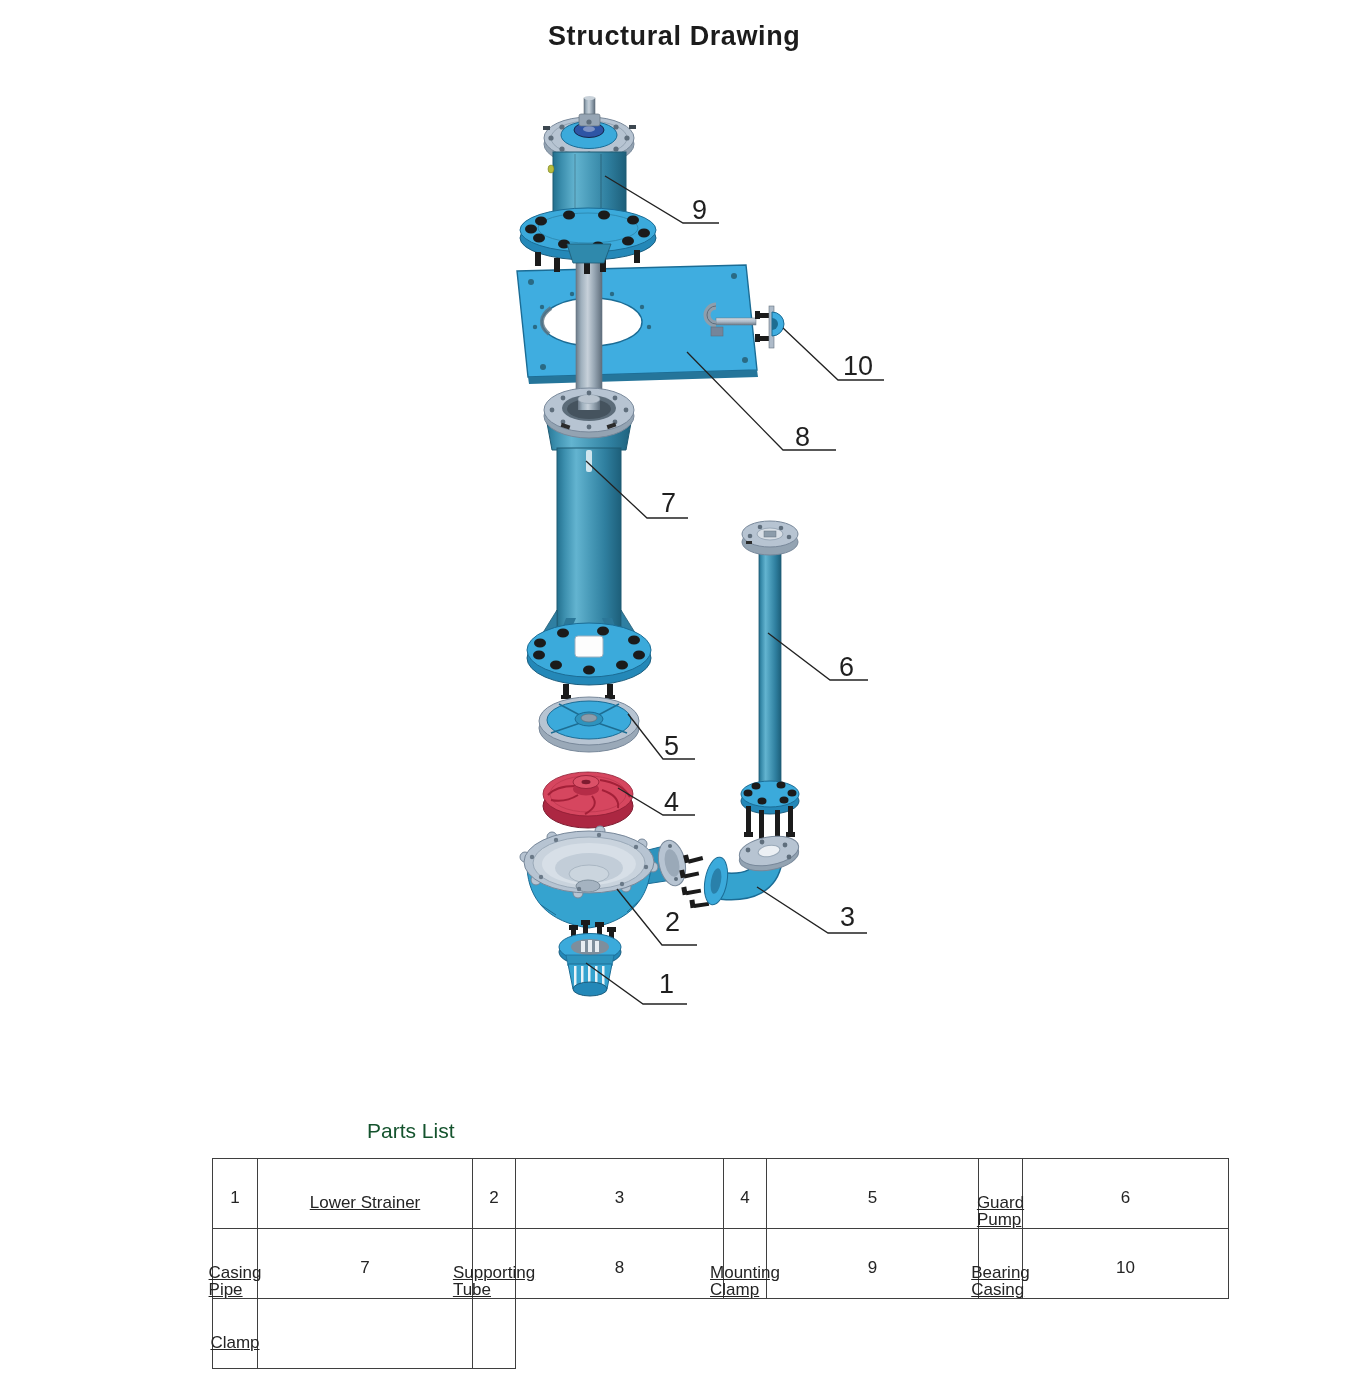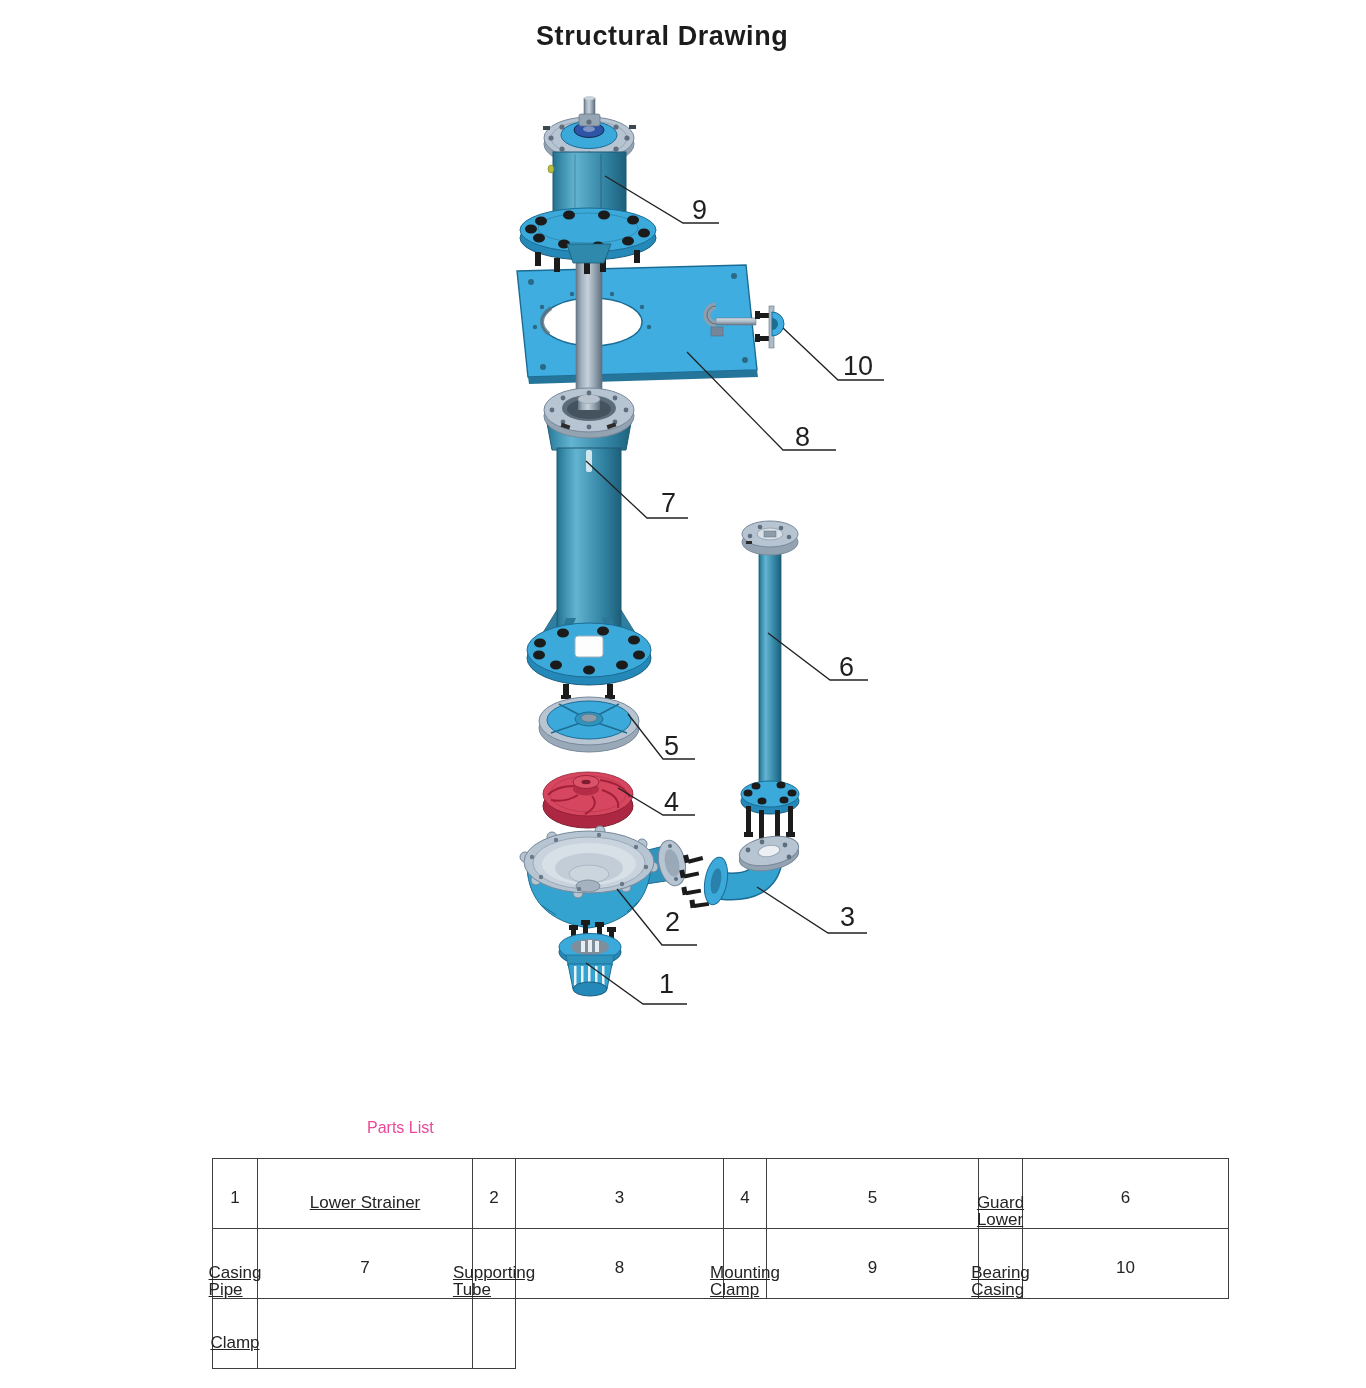--- a/index.html
+++ b/index.html
@@ -1,21 +1,21 @@
 <!DOCTYPE html>
 <html><head>
 <meta charset="utf-8">
 <style>
   html,body{margin:0;padding:0;background:#ffffff;}
   .canvas{position:relative;width:1366px;height:1388px;background:#fff;overflow:hidden;
           font-family:"Liberation Sans",sans-serif;color:#1d1d1d;}
-  .page-title{position:absolute;left:536px;top:21px;font-size:27px;font-weight:bold;
+  .page-title{position:absolute;left:548px;top:21px;font-size:27px;font-weight:bold;
               letter-spacing:.6px;color:#1c1c1c;margin:0;}
   svg.drawing{position:absolute;left:0;top:0;}
-  .parts-heading{position:absolute;left:367px;top:1119px;font-size:16px;color:#ec4899;}
+  .parts-heading{position:absolute;left:367px;top:1119px;font-size:21px;color:#14532d;}
   .parts-table{position:absolute;left:212px;top:1158px;display:grid;
                grid-template-columns:45px 215px 43px 208px 43px 212px 44px 206px;
                grid-auto-rows:70px;border-left:1px solid #3f3f3f;border-top:1px solid #3f3f3f;}
   .cell{border-right:1px solid #3f3f3f;border-bottom:1px solid #3f3f3f;
         display:flex;justify-content:center;align-items:flex-start;
         font-size:17px;color:#242424;line-height:1;}
   .cell.num{padding-top:30px;}
   .cell.name{padding-top:35px;text-decoration:underline;}
   .callout{font-size:27px;fill:#1f1f1f;font-family:"Liberation Sans",sans-serif;}
 </style>
@@ -367,21 +367,21 @@
 
   <div class="parts-table">
 
     <div class="cell num">1</div>
     <div class="cell name">Lower Strainer</div>
     <div class="cell num">2</div>
     <div class="cell num">3</div>
     <div class="cell num">4</div>
 
     <div class="cell num">5</div>
-    <div class="cell name">Guard Lower</div>
+    <div class="cell name">Guard Pump</div>
     <div class="cell num">6</div>
     <div class="cell name">Casing Pipe</div>
     <div class="cell num">7</div>
     <div class="cell name">Supporting Tube</div>
     <div class="cell num">8</div>
     <div class="cell name">Mounting Clamp</div>
 
     <div class="cell num">9</div>
     <div class="cell name">Bearing Casing</div>
     <div class="cell num">10</div>

